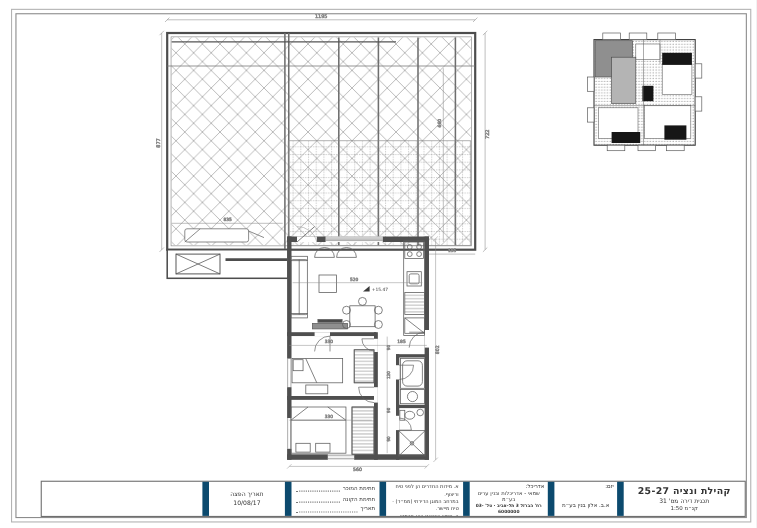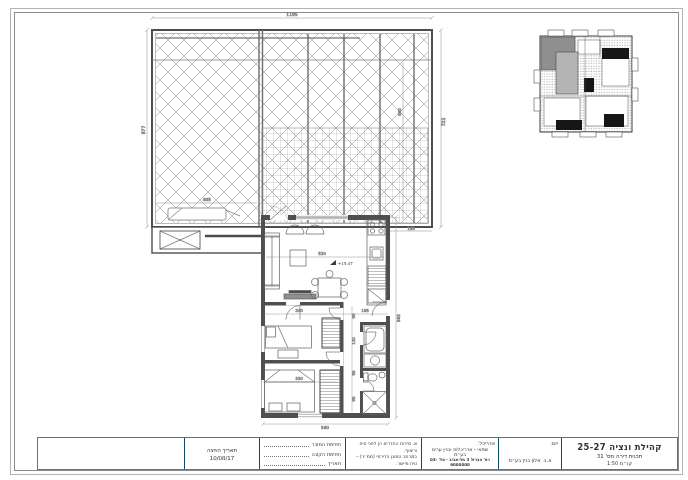--- a/index.html
+++ b/index.html
@@ -3,21 +3,21 @@
 <meta charset="utf-8">
 <style>
   html,body{margin:0;padding:0;background:#d9d9d9;}
   .page{position:relative;width:688px;height:480px;background:#ffffff;overflow:hidden;
         font-family:"DejaVu Sans",sans-serif;color:#333;}
   .page svg{position:absolute;left:0;top:0;}
   svg text{font-family:"DejaVu Sans",sans-serif;fill:#3a3a3a;}
   
   .tblock{position:absolute;left:37px;top:437px;width:641px;height:33px;
           border:1px solid #6f6f6f;display:flex;direction:ltr;background:#fff;box-sizing:border-box;}
-  .tcell{border-left:1px solid #0c4a6e;box-sizing:border-box;height:100%;overflow:hidden;}
+  .tcell{border-left:6px solid #0c4a6e;box-sizing:border-box;height:100%;overflow:hidden;}
   .tcell:first-child{border-left:none;}
   .c-empty{width:146px;}
   .c-issue{width:75px;display:flex;flex-direction:column;align-items:center;justify-content:center;gap:2px;}
   .c-issue .lbl{font-size:5.5px;}
   .c-issue .val{font-size:5.5px;}
   .c-sign{width:86px;direction:rtl;padding:3px 4px;display:flex;flex-direction:column;justify-content:space-between;}
   .sigrow{display:flex;align-items:flex-end;gap:3px;font-size:5px;}
   .sigline{flex:1;border-bottom:1px dotted #777;height:5px;}
   .c-notes{width:76px;direction:rtl;padding:3px 4px;font-size:4.6px;line-height:1.45;}
   .c-arch{width:77px;direction:rtl;padding:2px 3px;display:flex;flex-direction:column;justify-content:space-between;}

